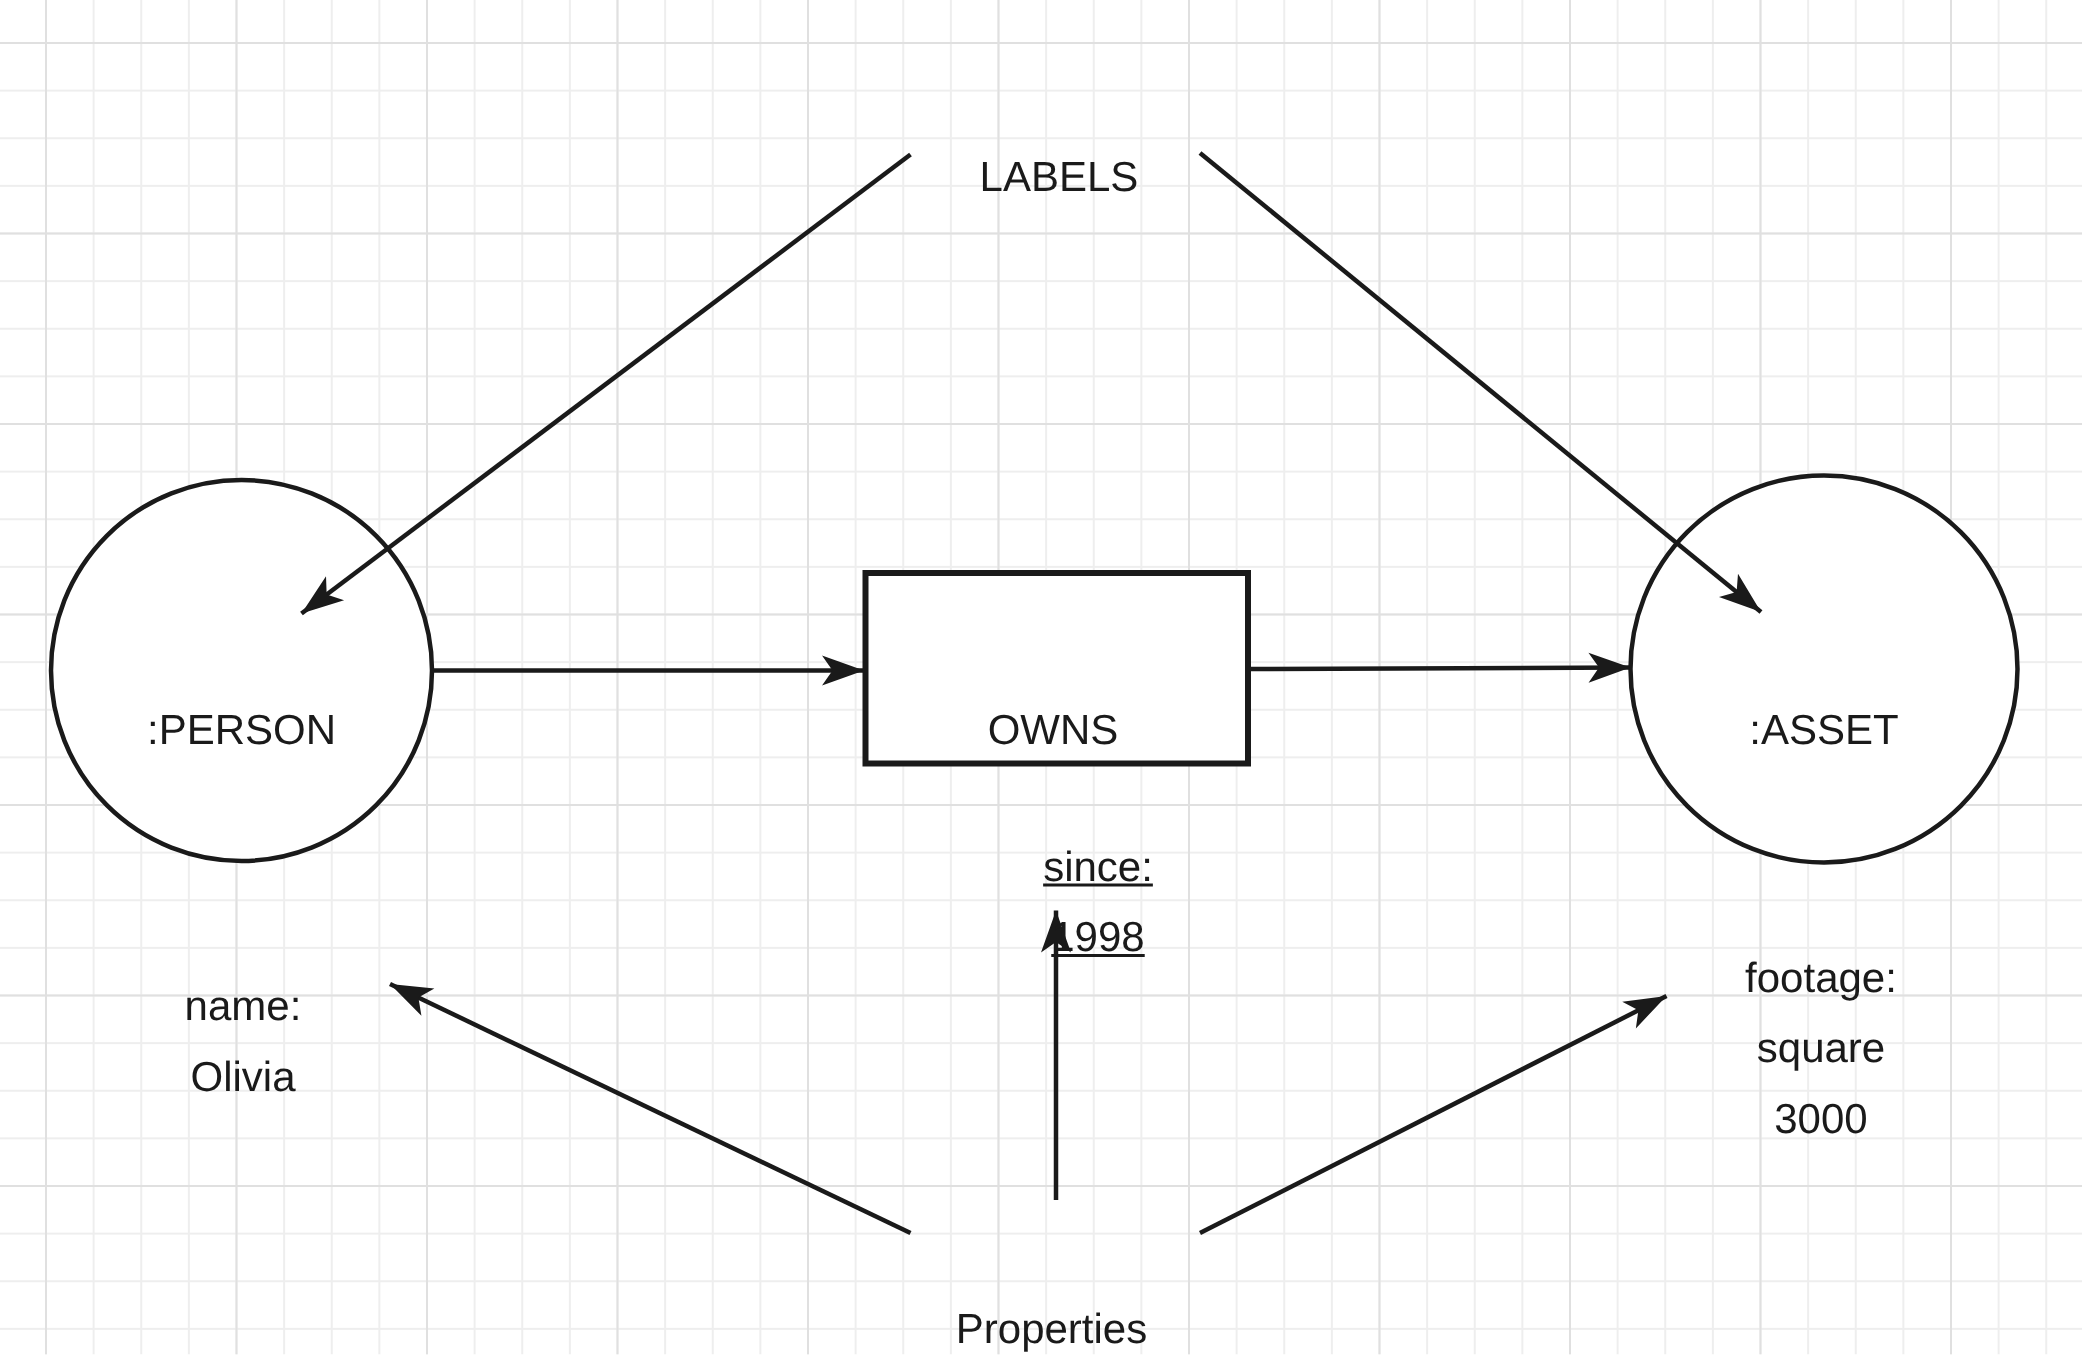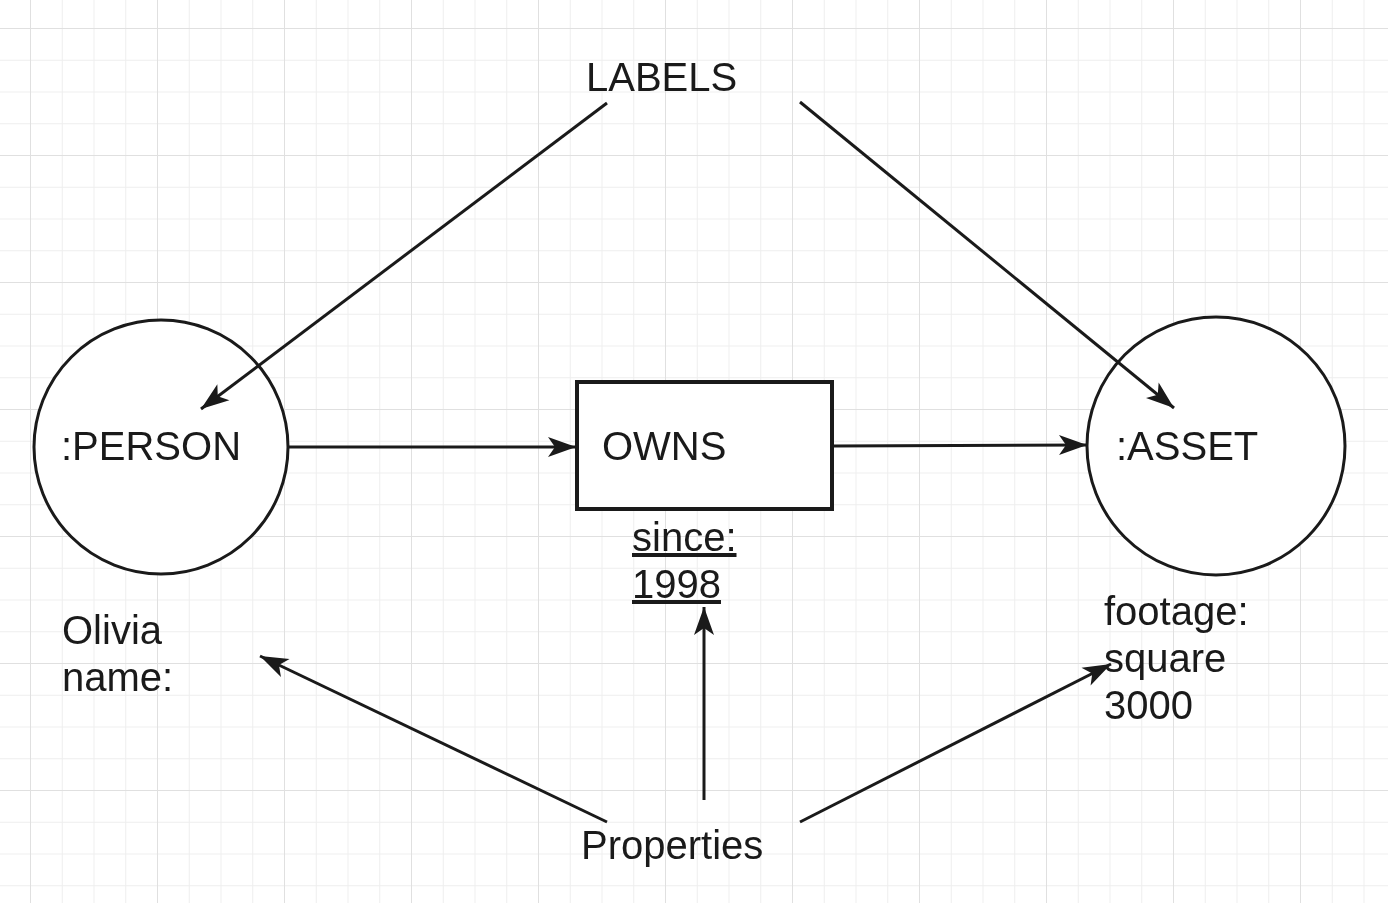--- a/index.html
+++ b/index.html
@@ -25,23 +25,25 @@
   }
   .shapes {
     position: absolute;
     left: 0;
     top: 0;
     width: 1388px;
     height: 903px;
   }
   .txt {
     position: absolute;
-    font-size: 40px;
+    font-size: 28px;
     line-height: 47px;
+    text-align: center;
     white-space: nowrap;
+    margin-top: 40px;
   }
 </style>
 </head>
 <body>
 
 <div class="canvas">
 
   <svg class="shapes" viewBox="0 0 1388 903" xmlns="http://www.w3.org/2000/svg">
     <defs>
       <marker id="arrow" markerUnits="userSpaceOnUse" markerWidth="32" markerHeight="24" refX="29" refY="11" orient="auto">
@@ -73,22 +75,22 @@
   <div class="txt" style="left:602px; top:423px; width:200px;">OWNS</div>
 
   <div class="txt" style="left:1116px; top:423px; width:200px;">:ASSET</div>
 
   <div class="txt" style="left:632px; top:514px; width:200px;text-decoration:underline;">
     <div>since:</div>
     <div>1998</div>
   </div>
 
   <div class="txt" style="left:62px; top:607px; width:200px;">
+    <div>name:</div>
     <div>Olivia</div>
-    <div>name:</div>
   </div>
 
   <div class="txt" style="left:1104px; top:588px; width:220px;">
     <div>footage:</div>
     <div>square</div>
     <div>3000</div>
   </div>
 
 </div>
 

